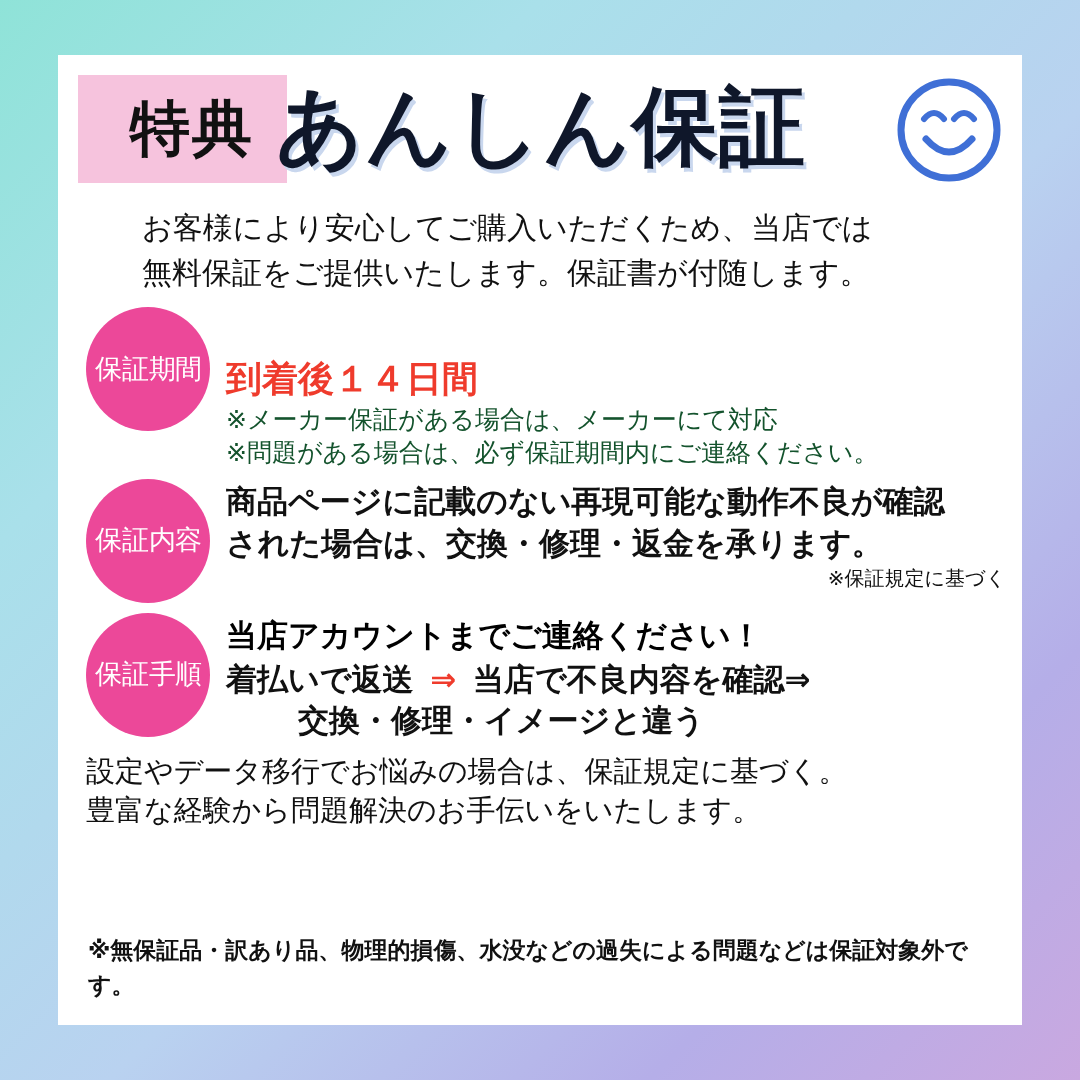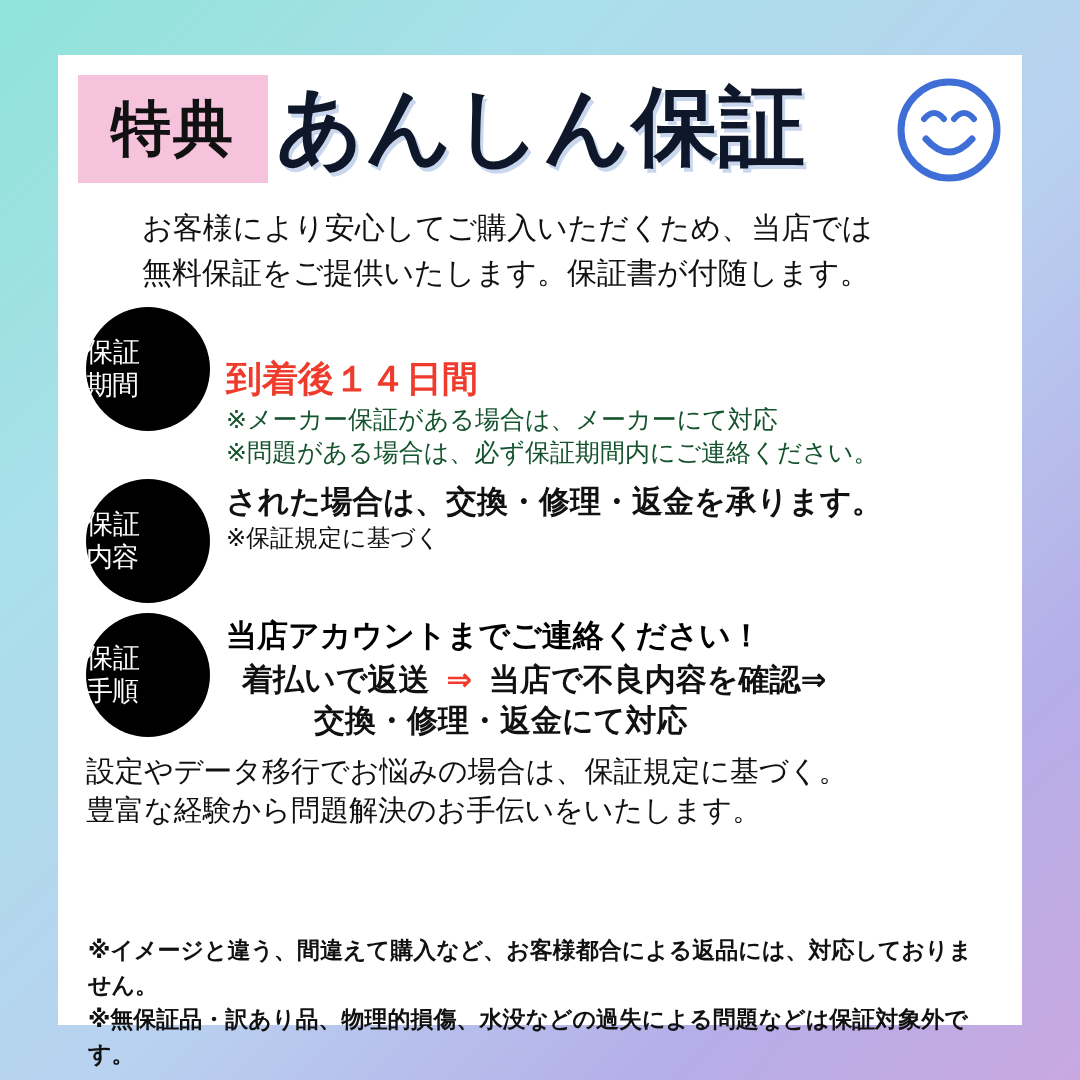--- a/index.html
+++ b/index.html
@@ -30,20 +30,21 @@
   .badge {
     position: absolute;
     left: 20px;
     top: 20px;
     width: 190px;
     height: 108px;
     background: #f6c3dd;
     display: flex;
     align-items: center;
     justify-content: center;
+    padding-left: 19px;
   }
   .badge span {
     font-size: 60px;
     font-weight: bold;
     color: #111111;
     letter-spacing: 2px;
   }
   .title {
     position: absolute;
     left: 218px;
@@ -83,25 +84,25 @@
     position: relative;
     display: flex;
     align-items: flex-start;
     margin-bottom: 10px;
   }
   .chip {
     flex: 0 0 auto;
     width: 124px;
     height: 124px;
     border-radius: 50%;
-    background: #000000;
+    background: #ec4899;
     color: #ffffff;
     display: flex;
-    flex-direction: column;
-    align-items: flex-start;
+    flex-direction: row;
+    align-items: center;
     justify-content: center;
     font-size: 27px;
     line-height: 1.22;
     font-weight: 500;
     margin-right: 16px;
   }
   .chip .l2 { letter-spacing: -1px; }
   .chip.support { font-size: 25px; }
   .rowbody {
     flex: 1 1 auto;
@@ -132,30 +133,30 @@
     font-weight: bold;
     line-height: 1.35;
     color: #111111;
   }
   .mid {
     font-size: 29px;
     line-height: 1.35;
     color: #111111;
   }
   .small-note {
-    font-size: 24px;
+    font-size: 20px;
     line-height: 1.3;
     color: #111111;
+    text-align: right;
   }
   .flowline {
     font-size: 31px;
     font-weight: bold;
     line-height: 1.3;
     color: #111111;
-    margin-left: 16px;
   }
   .arrow {
     color: #ef3b2c;
     font-weight: bold;
     padding: 0 6px;
   }
   .indent { padding-left: 72px; }
   
   .footer {
     position: absolute;
@@ -206,48 +207,48 @@
         <div class="note">※問題がある場合は、必ず保証期間内にご連絡ください。</div>
       </div>
     </div>
 
     <div class="row">
       <div class="chip">
         <div class="l1">保証</div>
         <div class="l2">内容</div>
       </div>
       <div class="rowbody">
+        <div class="big">商品ページに記載のない再現可能な動作不良が確認</div>
         <div class="big">された場合は、交換・修理・返金を承ります。</div>
         <div class="small-note">※保証規定に基づく</div>
       </div>
     </div>
 
     <div class="row">
       <div class="chip">
         <div class="l1">保証</div>
         <div class="l2">手順</div>
       </div>
       <div class="rowbody">
         <div class="hl-blue">当店アカウントまでご連絡ください！</div>
         <div class="flowline">
           <span>着払いで返送</span>
           <span class="arrow">⇒</span>
           <span>当店で不良内容を確認⇒</span>
         </div>
-        <div class="flowline indent">交換・修理・返金にて対応</div>
+        <div class="flowline indent">交換・修理・イメージと違う</div>
       </div>
     </div>
 
     <div class="row">
       <div class="rowbody">
         <div class="mid">設定やデータ移行でお悩みの場合は、保証規定に基づく。</div>
         <div class="mid">豊富な経験から問題解決のお手伝いをいたします。</div>
       </div>
     </div>
 
   </div>
 
   <div class="footer">
-    <div>※イメージと違う、間違えて購入など、お客様都合による返品には、対応しておりません。</div>
     <div>※無保証品・訳あり品、物理的損傷、水没などの過失による問題などは保証対象外です。</div>
   </div>
 
 </div>
 
 </body></html>

